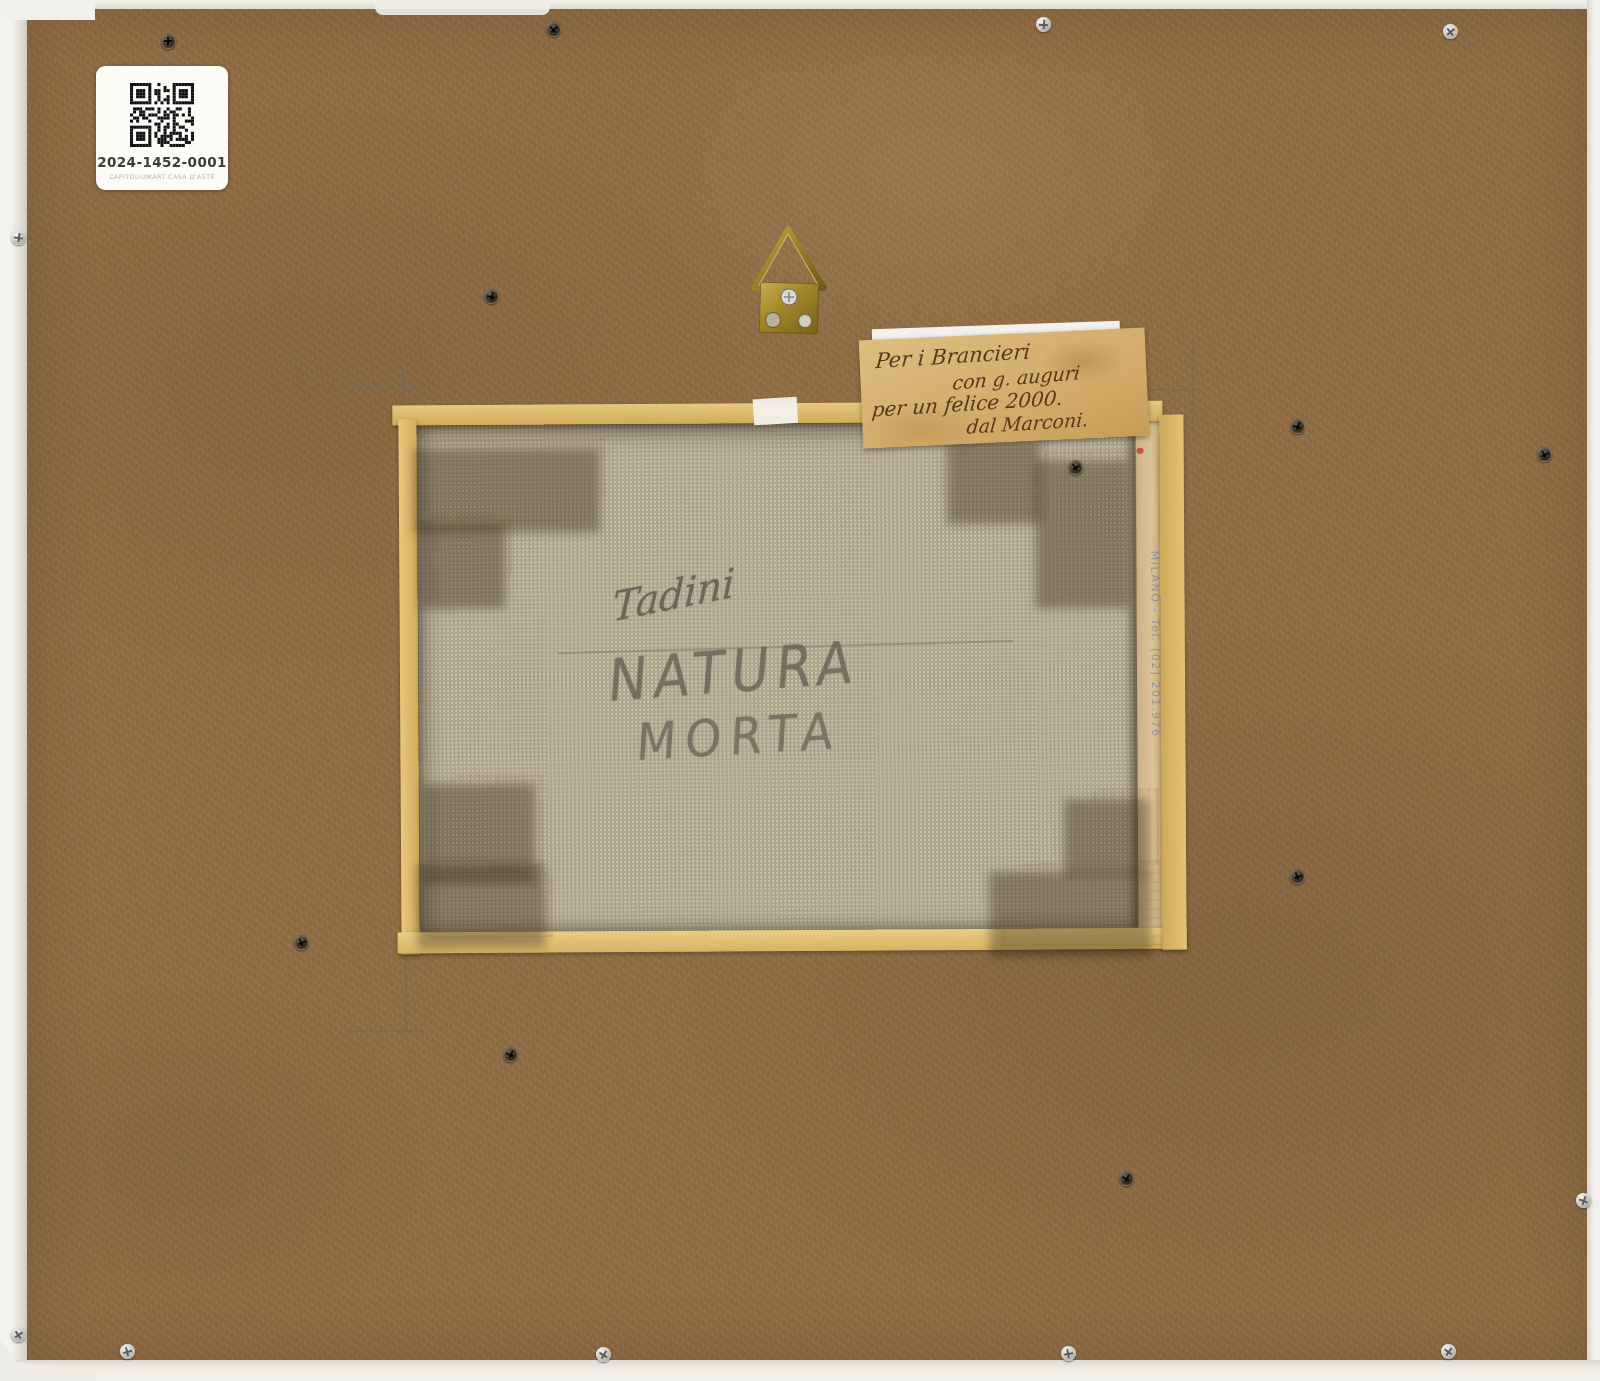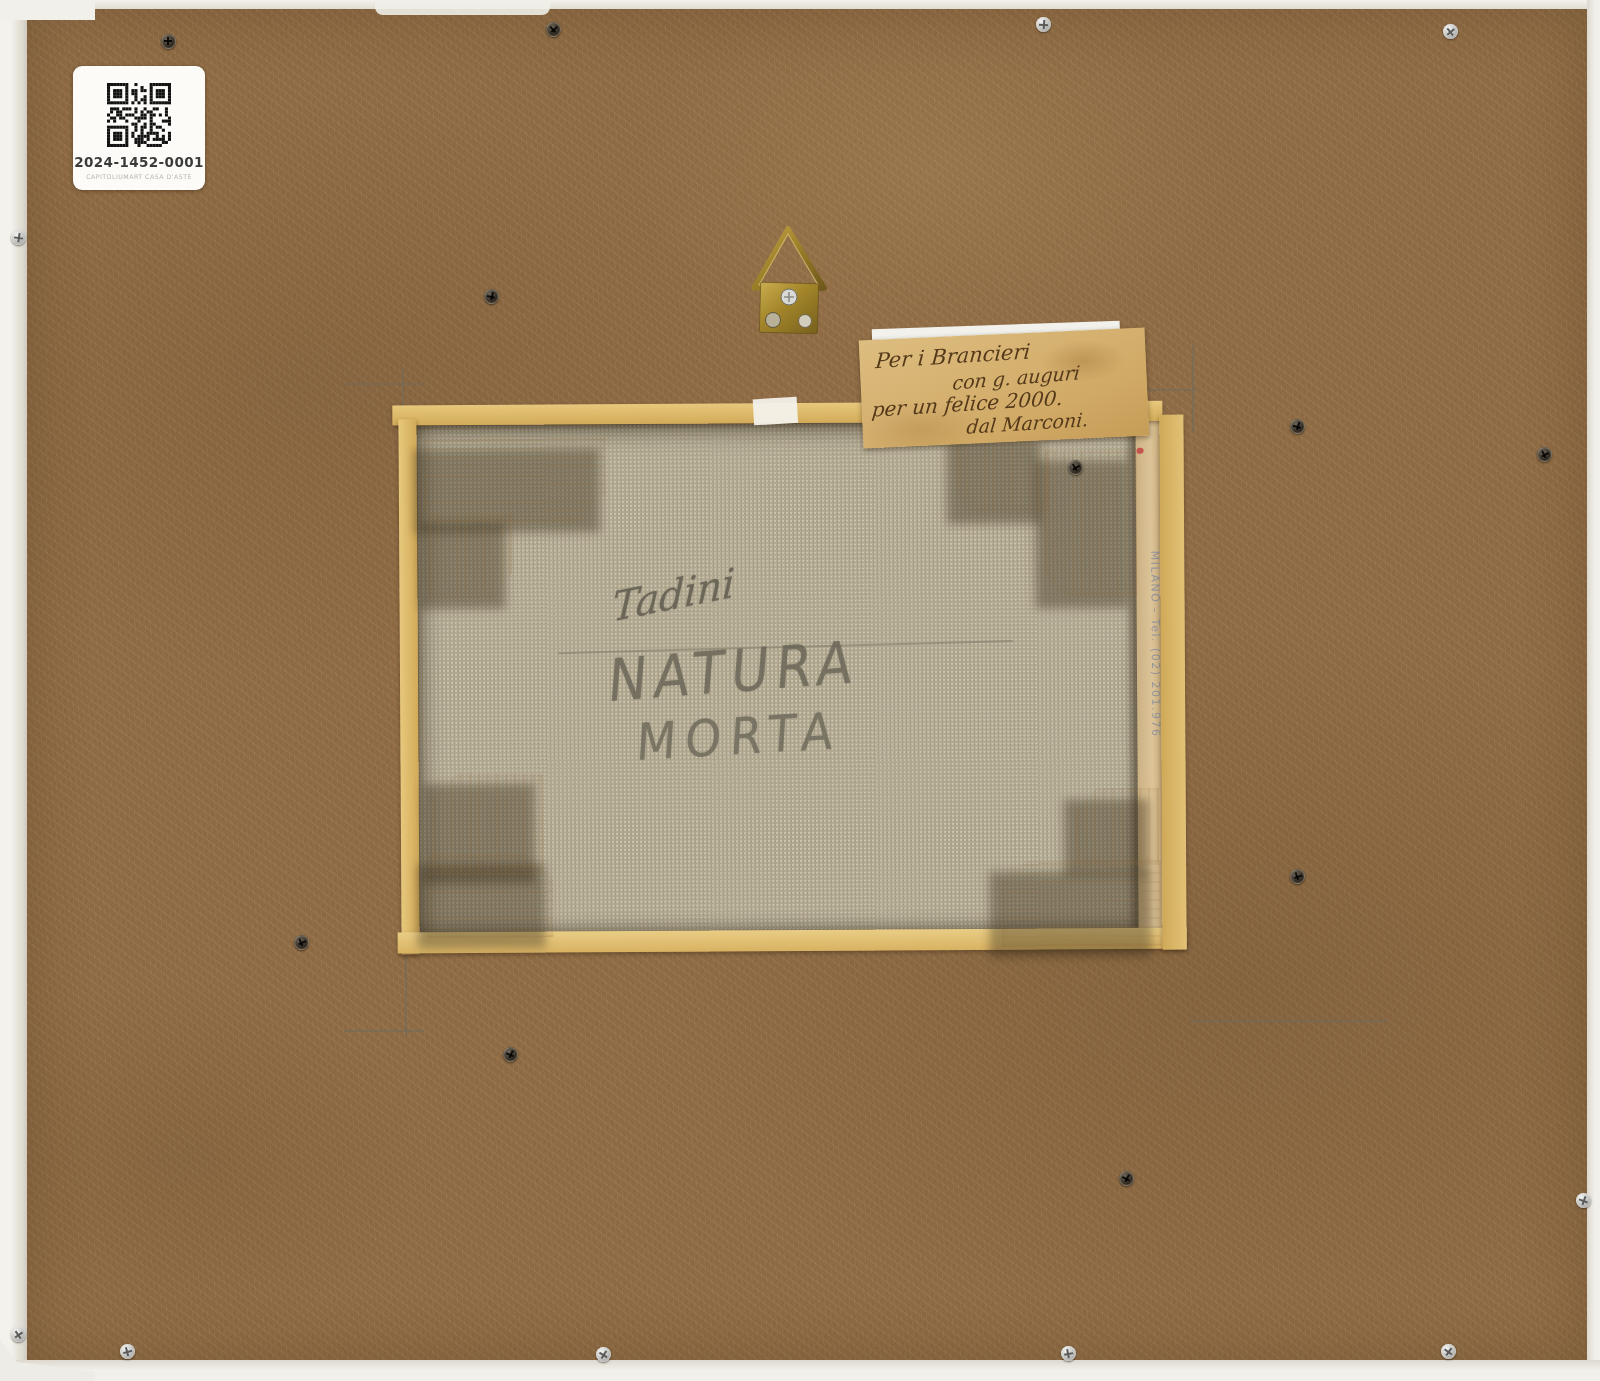--- a/index.html
+++ b/index.html
@@ -29,21 +29,21 @@
        radial-gradient(ellipse 700px 450px at 18% 28%, rgba(58,38,18,.10), transparent 65%),
        radial-gradient(ellipse 900px 560px at 78% 72%, rgba(58,38,18,.13), transparent 65%),
        radial-gradient(ellipse 500px 320px at 58% 12%, rgba(228,198,148,.10), transparent 60%),
        radial-gradient(ellipse 420px 300px at 10% 85%, rgba(58,38,18,.10), transparent 60%),
        repeating-linear-gradient(37deg, rgba(255,232,192,.05) 0 2px, transparent 2px 7px),
        repeating-linear-gradient(-53deg, rgba(66,42,20,.06) 0 1px, transparent 1px 6px),
        repeating-linear-gradient(84deg, rgba(255,240,212,.04) 0 1px, transparent 1px 5px);
      box-shadow:inset 0 0 60px rgba(55,35,15,.25);}
 
   
-  .label{position:absolute;left:73px;top:66px;width:132px;height:124px;background:#fcfbf8;
+  .label{position:absolute;left:96px;top:66px;width:132px;height:124px;background:#fcfbf8;
      border-radius:9px;box-shadow:0 1px 4px rgba(40,25,10,.45);text-align:center;}
   .label .qr{position:absolute;left:34px;top:17px;width:64px;height:64px;}
   .label .code{position:absolute;left:0;top:88px;width:100%;
      font-size:13.5px;font-weight:bold;color:#3b3b3b;letter-spacing:.4px;}
   .label .house{position:absolute;left:0;top:107px;width:100%;
      font-size:6.3px;color:#b7b4ae;letter-spacing:.45px;}
 
   
   .hanger{position:absolute;left:746px;top:224px;width:84px;height:116px;}
 

